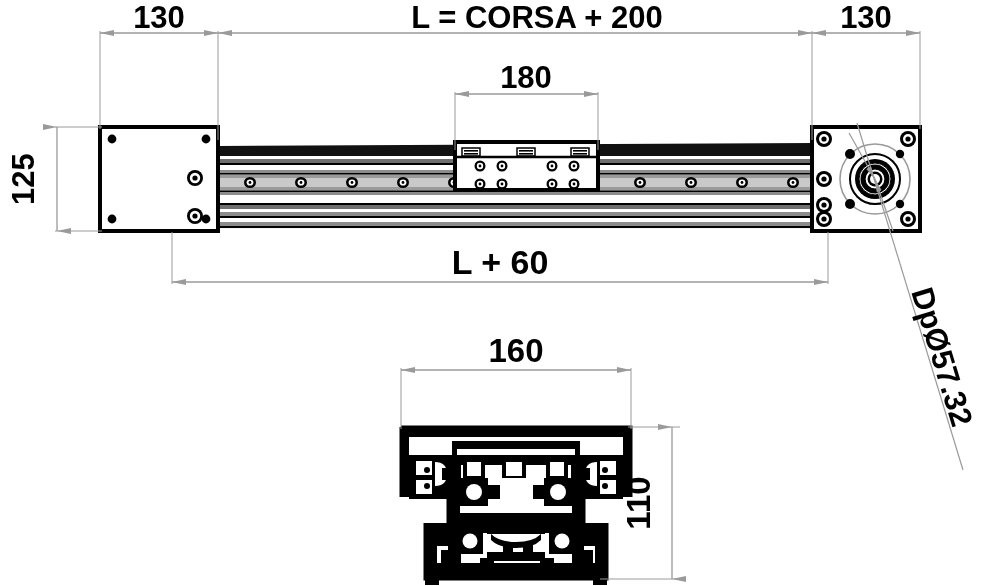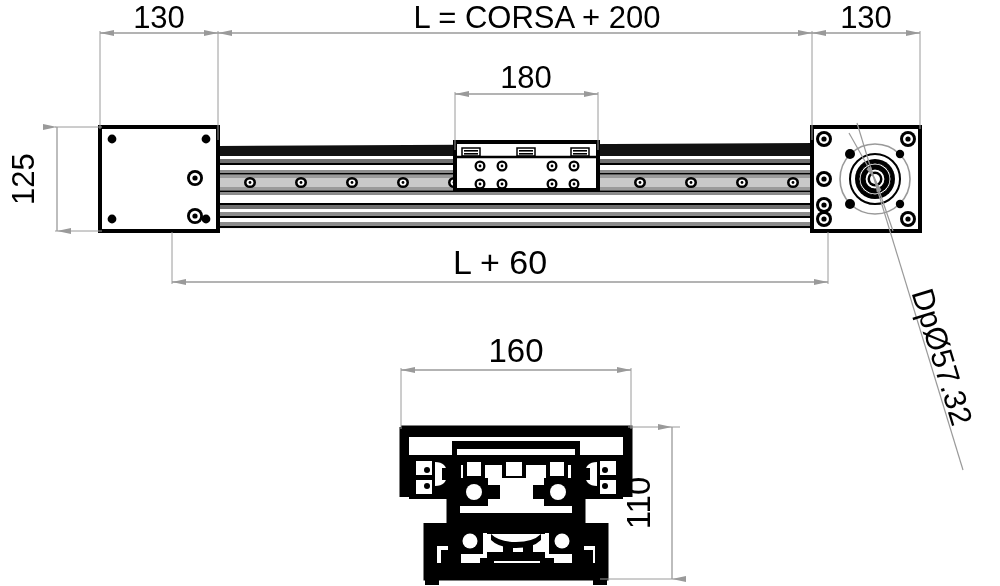--- a/index.html
+++ b/index.html
@@ -1,18 +1,18 @@
 <!DOCTYPE html>
 <html><head>
 <meta charset="utf-8">
 <style>
   html,body{margin:0;padding:0;background:#ffffff;}
   body{width:1000px;height:586px;position:relative;overflow:hidden;
        font-family:"Liberation Sans","DejaVu Sans",sans-serif;color:#000;}
-  #stage{position:absolute;left:0;top:0;width:868px;height:586px;}
+  #stage{position:absolute;left:0;top:0;width:868px;height:586px;font-weight:bold;}
   svg{display:block;}
   .dimtxt{font-family:"Liberation Sans","DejaVu Sans",sans-serif;fill:#000;}
 </style>
 </head>
 <body>
 
 <div id="stage">
 <svg width="1000" height="586" viewBox="0 0 1000 586" xmlns="http://www.w3.org/2000/svg">
 
   <defs>

